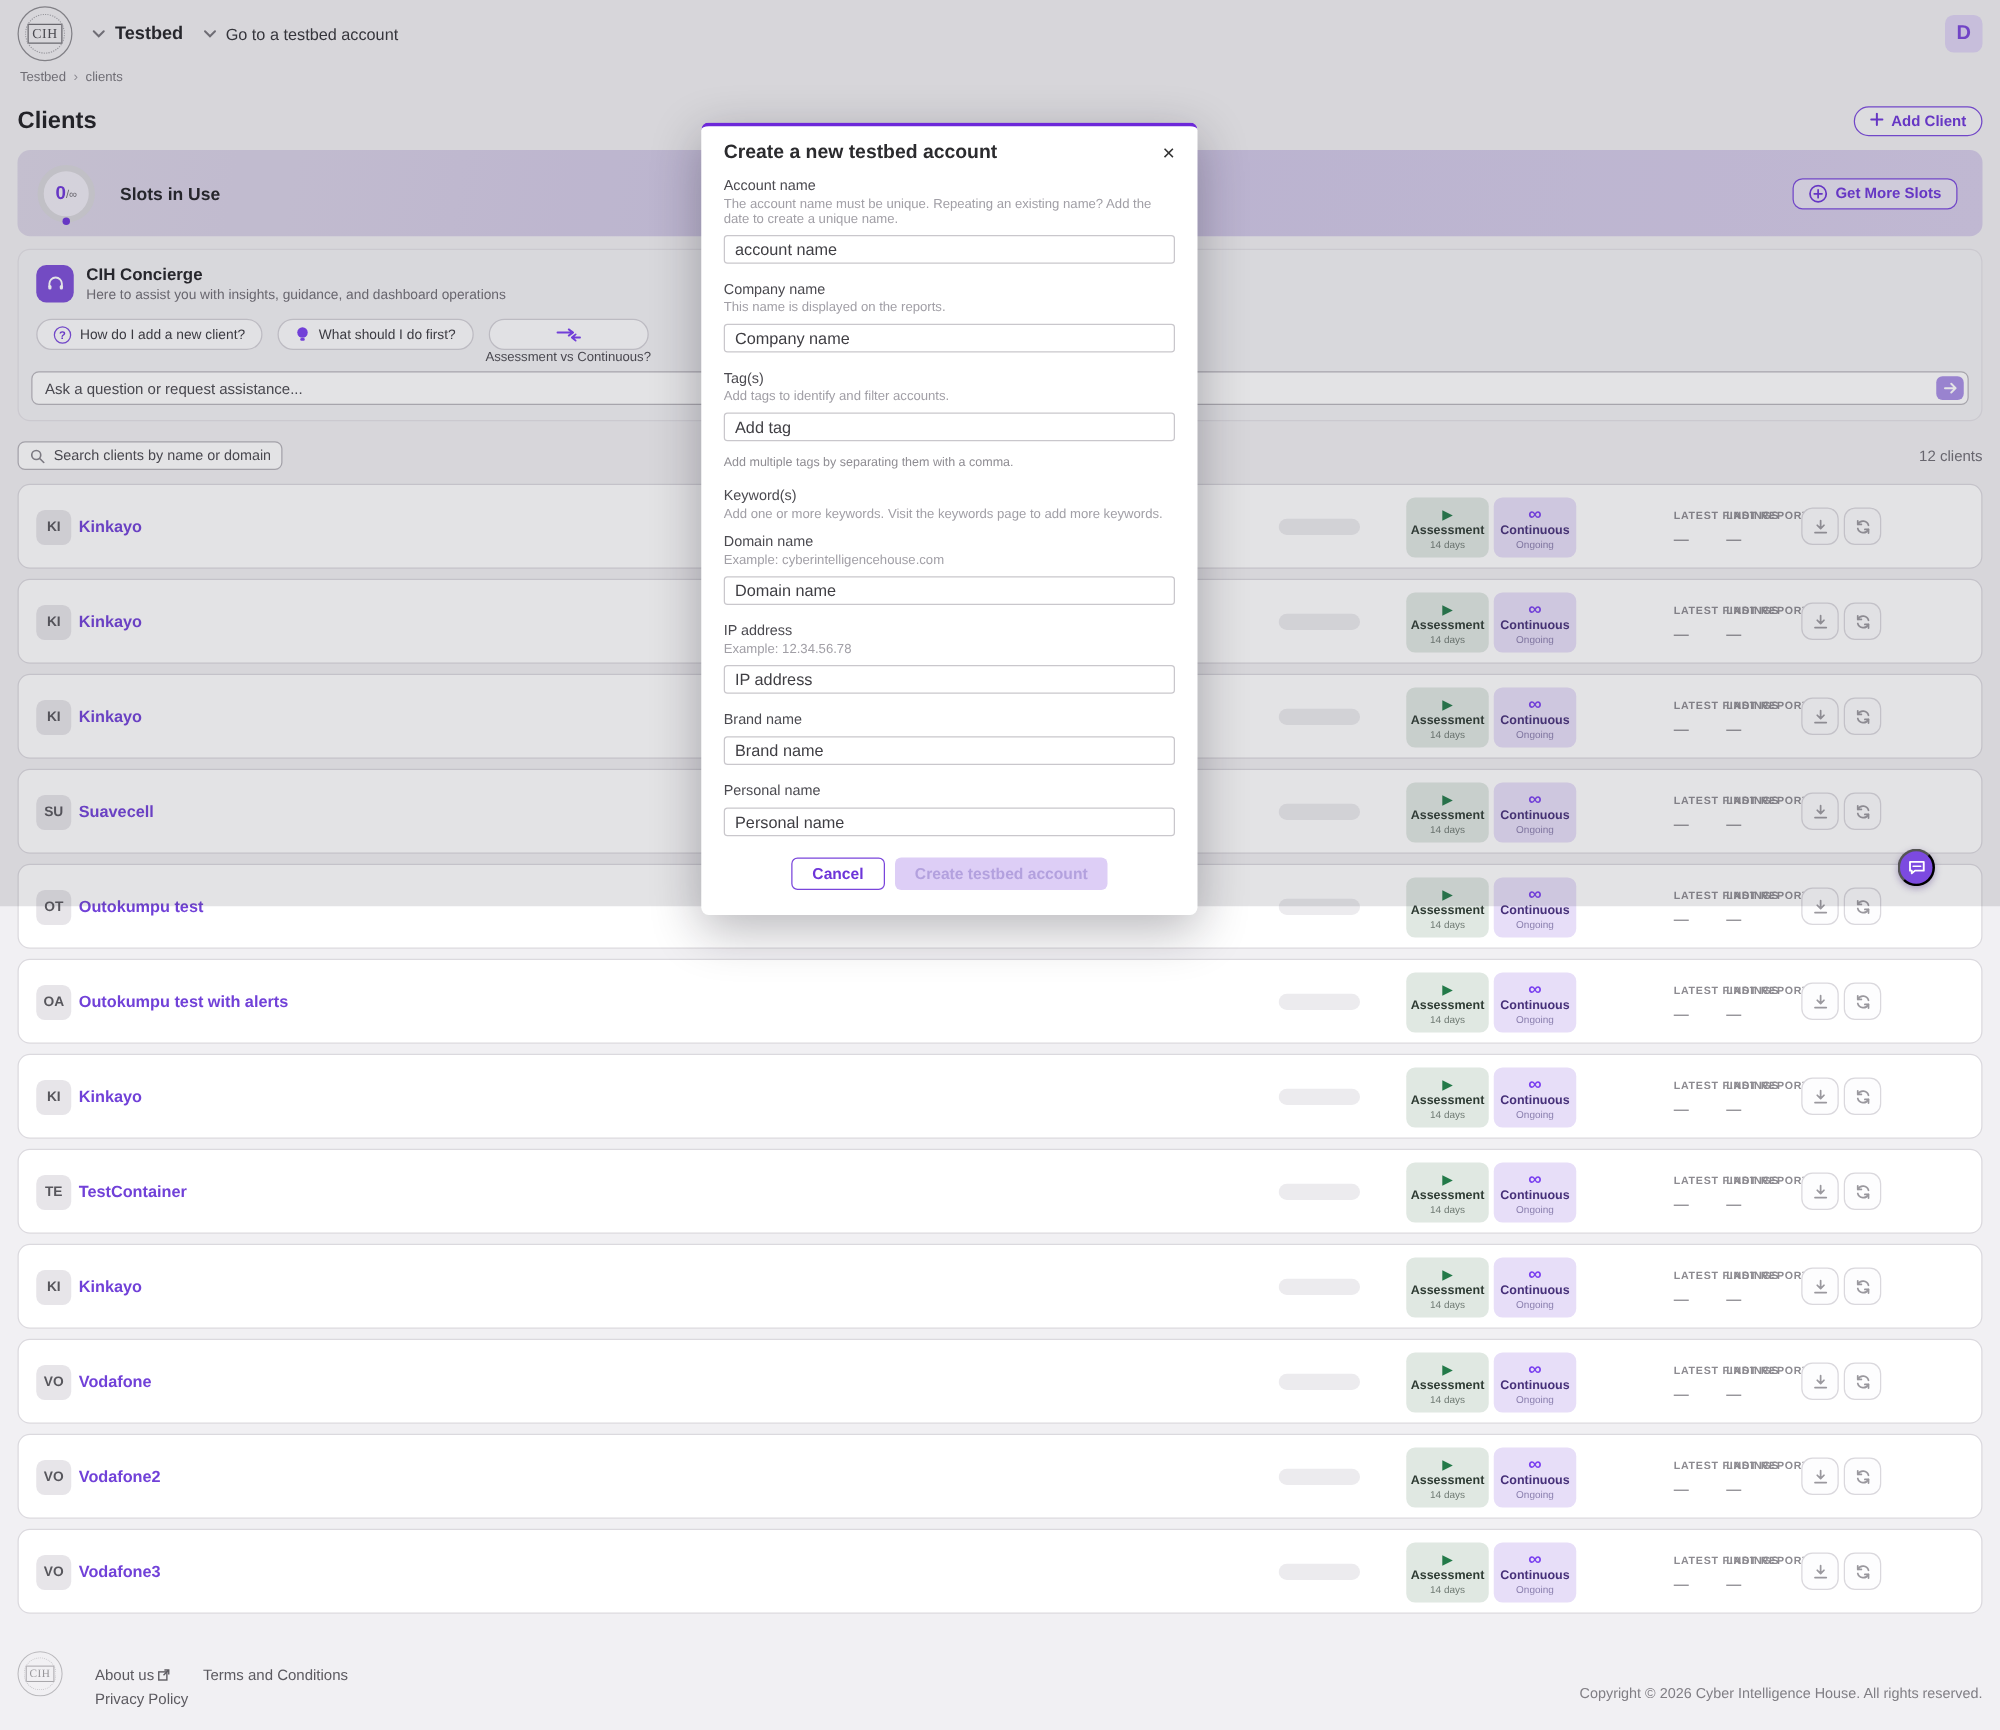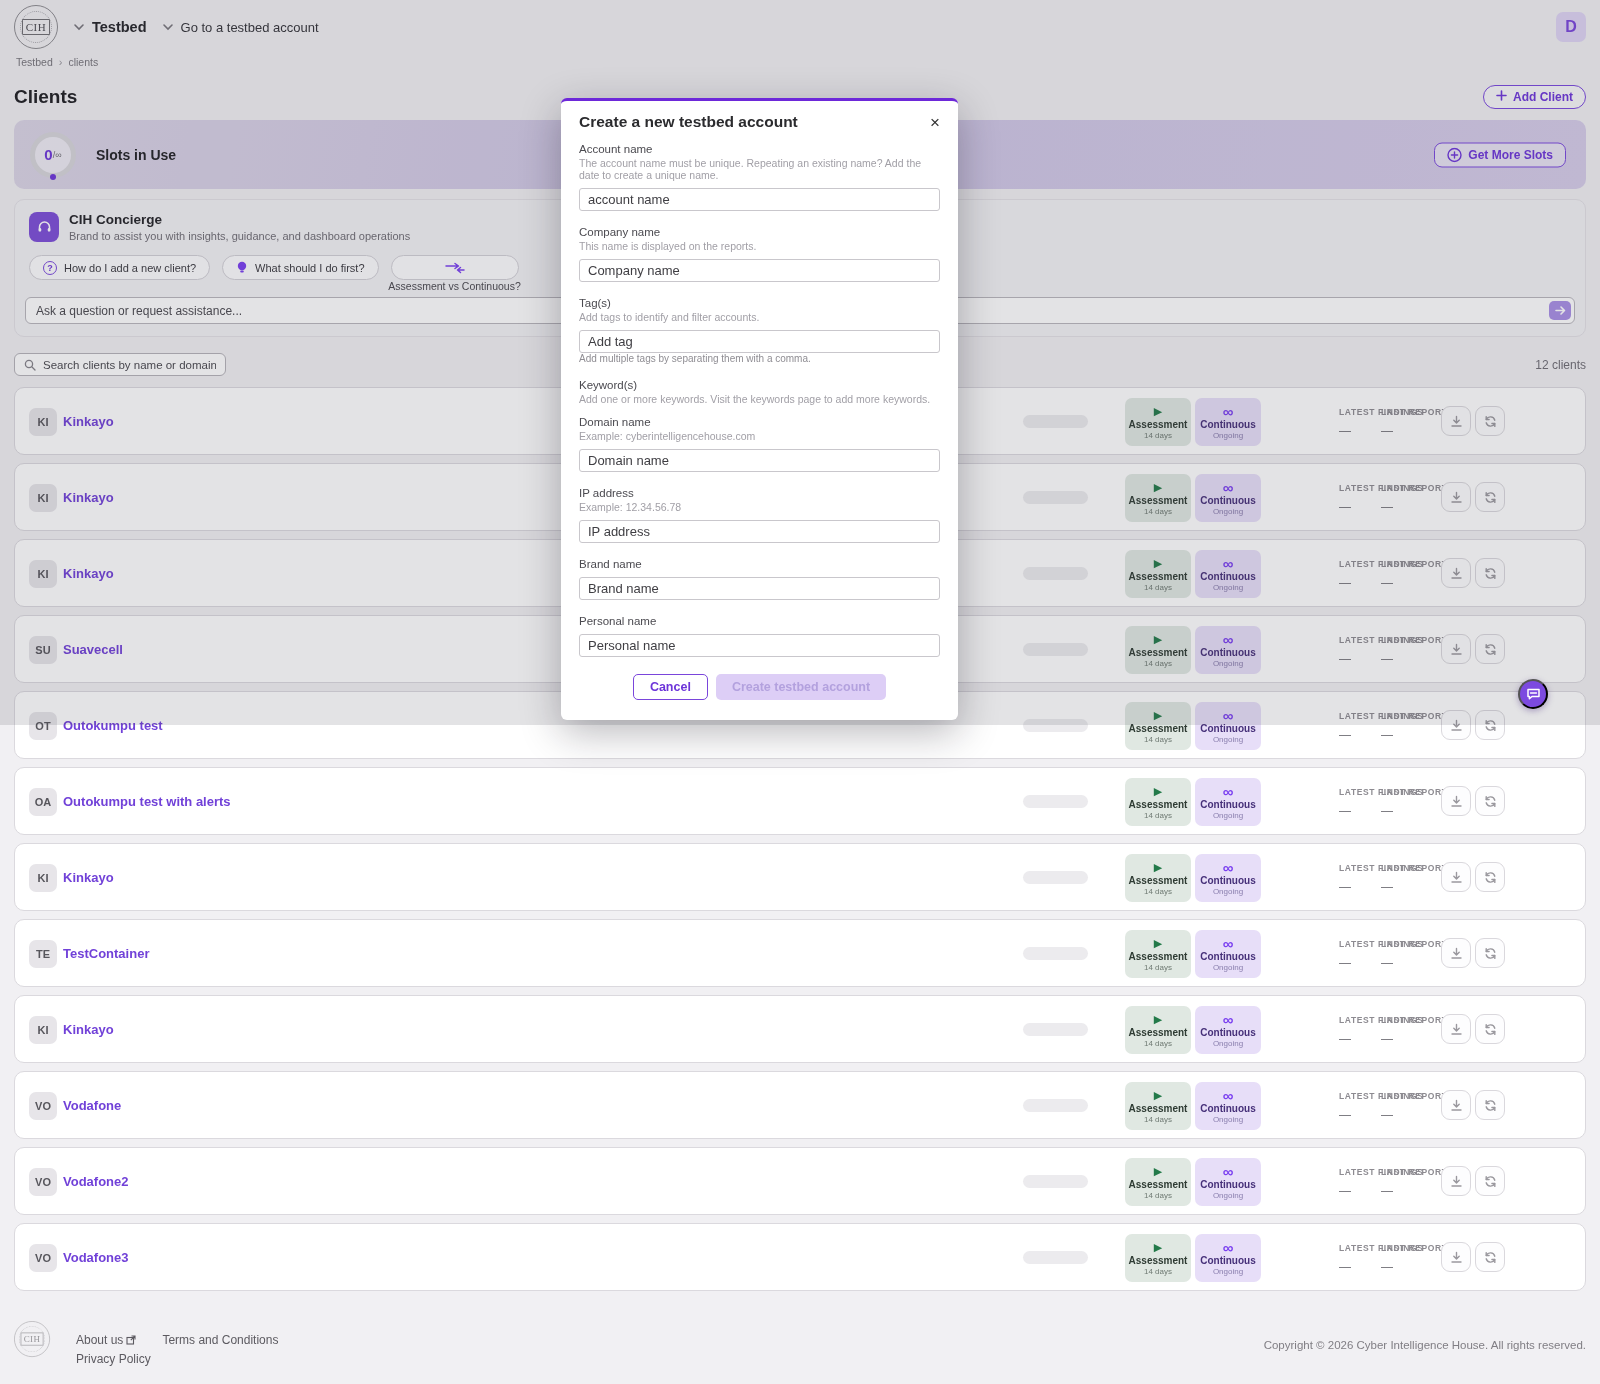--- a/index.html
+++ b/index.html
@@ -95,33 +95,33 @@
   .icon-btn.download{left:1426px;}
   .icon-btn.refresh{left:1460px;}
 
   
   .app-footer{margin:30px 14px 0;display:flex;align-items:flex-start;padding-bottom:10px;}
   .footer-seal{opacity:.55;transform:scale(.82);transform-origin:left top;}
   .footer-links{margin-left:18px;margin-top:12px;font-size:12px;color:#5c5a60;}
   .footer-links .row1{display:flex;gap:26px;align-items:center;}
   .footer-links a{color:#5c5a60;text-decoration:none;cursor:pointer;display:inline-flex;align-items:center;gap:3px;}
   .footer-links .row2{margin-top:5px;}
-  .copyright{margin-left:auto;margin-top:18px;font-size:11.5px;color:#807e84;}
+  .copyright{margin-left:auto;margin-top:28px;font-size:11.5px;color:#807e84;}
 
   
   .modal{position:absolute;left:561px;top:98px;width:397px;z-index:60;background:#fff;border-radius:6px;border-top:3px solid #6d28d9;box-shadow:0 12px 40px rgba(20,16,30,.30);padding:0 0 20px;}
   .modal-head{display:flex;align-items:center;justify-content:space-between;padding:12px 18px 2px;}
   .modal-title{font-size:15.5px;font-weight:600;color:#2b2b2e;}
   .modal-close{border:none;background:none;font-size:17px;color:#333;cursor:pointer;line-height:1;}
   .modal-body{padding:10px 18px 0;}
   .fgroup{margin-bottom:15px;}
   .fgroup .f-label{font-size:11.5px;color:#4b4a50;font-weight:500;}
   .fgroup .f-helper{font-size:10.5px;color:#a19fa6;margin-top:2px;}
   .fgroup .f-input{display:block;width:100%;height:23px;border:1px solid #c9c7cc;border-radius:3px;margin-top:7px;font-size:13px;color:#3f3e43;padding:0 8px;font-family:"Liberation Sans",sans-serif;background:#fff;}
-  .fgroup .f-note{font-size:10px;color:#8f8d93;margin-top:0;}
+  .fgroup .f-note{font-size:10px;color:#8f8d93;margin-top:12px;}
   .fgroup.no-input{margin-bottom:11px;}
   .modal-actions{display:flex;justify-content:center;gap:8px;margin-top:17px;}
   .btn-cancel{border:1.5px solid #7a45db;background:#fff;color:#6d35d9;font-size:12.5px;font-weight:600;border-radius:5px;padding:5px 16px;cursor:pointer;font-family:"Liberation Sans",sans-serif;}
   .btn-create{border:none;background:#ddcef6;color:#b3a1de;font-size:12.5px;font-weight:600;border-radius:5px;padding:6px 16px;cursor:pointer;font-family:"Liberation Sans",sans-serif;}
 
   
   .chat-fab{position:absolute;left:1518px;top:679px;width:30px;height:30px;border-radius:50%;background:#7c4ae0;display:flex;align-items:center;justify-content:center;z-index:70;cursor:pointer;box-shadow:0 2px 6px rgba(60,30,120,.35);}
 </style>
 </head>
 <body>
@@ -183,21 +183,21 @@
   <div class="con-head">
     <div class="con-icon">
       <svg width="17" height="17" viewBox="0 0 17 17">
           <path d="M3.5 10v-2a5 5 0 0 1 10 0v2" fill="none" stroke="#fff" stroke-width="1.5" stroke-linecap="round"></path>
           <rect x="2.6" y="9" width="2.6" height="3.6" rx="1.2" fill="#fff"></rect>
           <rect x="11.8" y="9" width="2.6" height="3.6" rx="1.2" fill="#fff"></rect>
         </svg>
     </div>
     <div>
       <div class="con-title">CIH Concierge</div>
-      <div class="con-sub">Brand to assist you with insights, guidance, and dashboard operations</div>
+      <div class="con-sub">Here to assist you with insights, guidance, and dashboard operations</div>
     </div>
   </div>
   <div class="chip-row">
     <button class="chip">
       <span class="chip-q">?</span>
       <span>How do I add a new client?</span>
     </button>
     <button class="chip">
       <svg width="12" height="14" viewBox="0 0 12 14">
           <circle cx="6" cy="5" r="4.2" fill="#7a3ff0"></circle>

